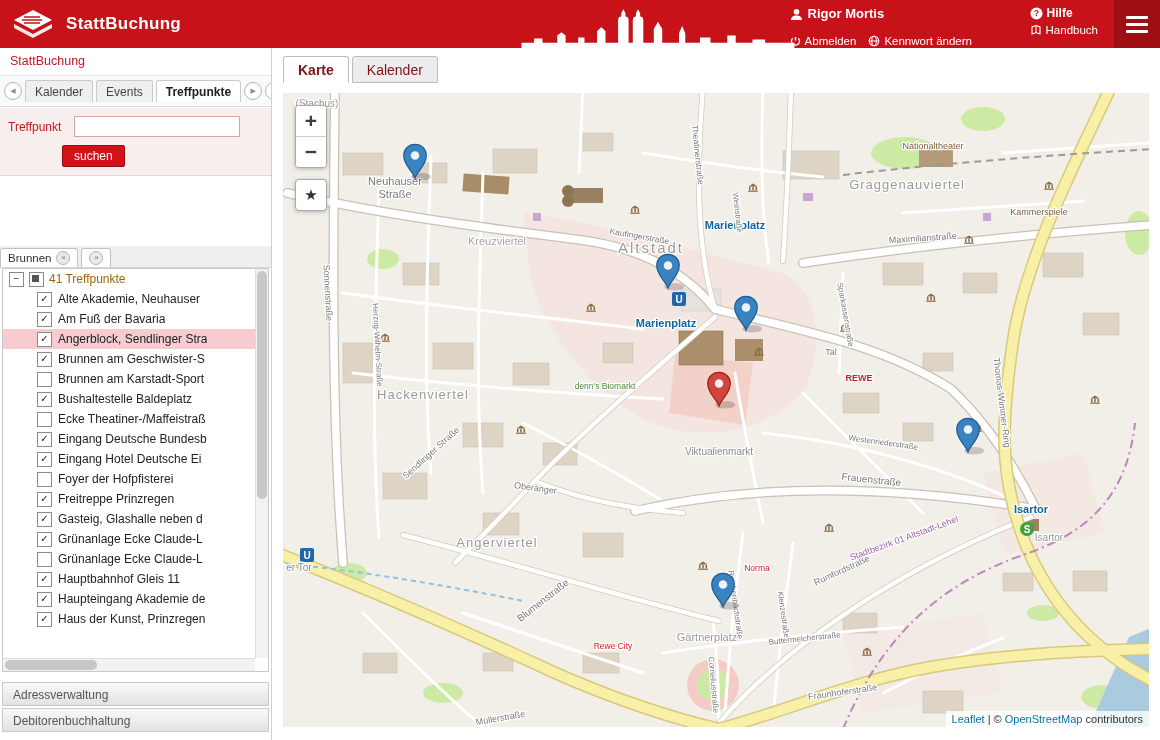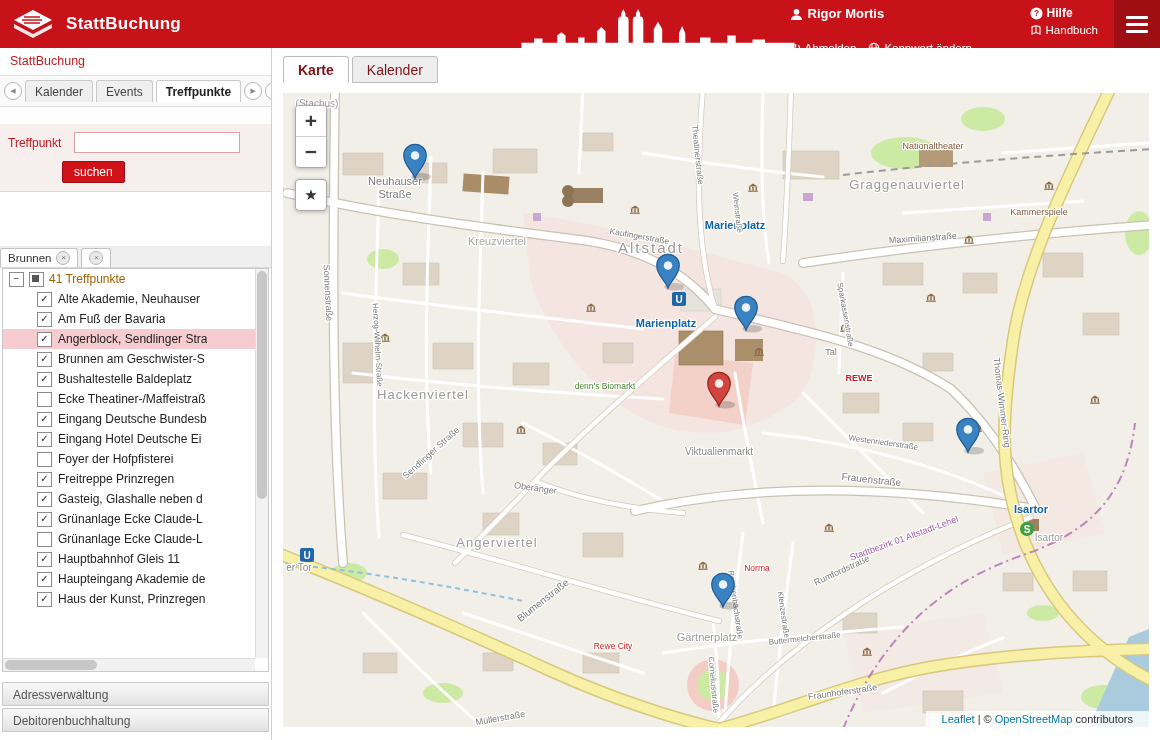--- a/index.html
+++ b/index.html
@@ -5,36 +5,36 @@
   html,body{margin:0;padding:0;}
   body{width:1160px;height:740px;position:relative;font-family:"Liberation Sans",sans-serif;background:#fff;overflow:hidden;font-size:12px;}
 
   
   .header{position:absolute;left:0;top:0;width:1160px;height:48px;background:#c8121a;z-index:20;}
   .logo{position:absolute;left:10px;top:6px;width:46px;height:36px;}
   .app-title{position:absolute;left:66px;top:14px;color:#fff;font-size:17px;font-weight:bold;letter-spacing:.3px;}
   .skyline{position:absolute;left:498px;bottom:0;width:320px;height:42px;}
   .hdr-user{position:absolute;right:188px;top:6px;color:#fff;}
   .name-row{font-size:13px;font-weight:bold;display:flex;align-items:flex-end;gap:5px;}
-  .hdr-links{display:flex;gap:12px;margin-top:21px;font-size:11.5px;}
+  .hdr-links{display:flex;gap:12px;margin-top:14px;font-size:11.5px;}
   .hdr-link{display:flex;align-items:center;gap:4px;color:#fff;cursor:pointer;white-space:nowrap;}
   .hdr-help{position:absolute;right:62px;top:6px;color:#fff;}
   .hdr-help .hdr-link{margin-bottom:4px;font-size:12px;font-weight:bold;}
   .hdr-help .hdr-link.small{font-weight:normal;font-size:11.5px;}
   .burger{position:absolute;right:0;top:0;width:46px;height:48px;background:#9e0e13;display:flex;flex-direction:column;justify-content:center;align-items:center;gap:4px;cursor:pointer;}
   .burger span{display:block;width:22px;height:3px;background:#fff;border-radius:1px;}
 
   
   .sidebar{position:absolute;left:0;top:48px;width:271px;height:692px;background:#fff;border-right:1px solid #cfcfcf;}
   .sb-title{height:27px;line-height:27px;padding-left:10px;color:#c01a1f;font-size:12.5px;border-bottom:1px solid #e4e4e4;}
   .sb-tabs{height:30px;display:flex;align-items:center;gap:3px;padding:0 4px;background:#fafafa;border-bottom:1px solid #dcdcdc;overflow:hidden;}
   .arrow-btn{flex:0 0 auto;width:16px;height:16px;border:1px solid #b5b5b5;border-radius:50%;background:#fff;color:#8a8a8a;font-size:7px;display:flex;align-items:center;justify-content:center;cursor:pointer;}
   .sb-tab{flex:0 0 auto;padding:4px 9px 3px;font-size:12px;color:#444;background:#efefef;border:1px solid #c9c9c9;border-bottom:none;border-radius:3px 3px 0 0;cursor:pointer;white-space:nowrap;}
   .sb-tab.active{background:#fff;font-weight:bold;color:#222;}
-  .search-panel{position:absolute;left:0;top:60px;width:271px;height:68px;background:#f7eeee;border-bottom:1px solid #e2d6d6;padding-top:8px;box-sizing:border-box;margin-top:16px;}
+  .search-panel{position:absolute;left:0;top:60px;width:271px;height:68px;background:#f7eeee;border-bottom:1px solid #e2d6d6;padding-top:8px;box-sizing:border-box;}
   .search-row{display:flex;align-items:center;padding-left:8px;}
   .search-label{width:66px;color:#c01a1f;font-size:12px;}
   .search-input{width:158px;height:17px;border:1px solid #dba3a3;background:#fff;font-size:12px;padding:1px 3px;}
   .search-btn{margin:8px 0 0 62px;background:#cf1318;color:#fff;border:1px solid #9a0c10;font-size:12px;padding:3px 11px;cursor:pointer;border-radius:2px;font-family:"Liberation Sans",sans-serif;}
   .chips-row{position:absolute;left:0;top:198px;width:271px;height:22px;background:#efefef;border-bottom:1px solid #d8d8d8;display:flex;align-items:flex-end;gap:3px;box-sizing:border-box;}
   .chip{display:flex;align-items:center;gap:5px;background:#fff;border:1px solid #c2c2c2;border-bottom:none;border-radius:3px 3px 0 0;padding:2px 7px;font-size:11.5px;color:#333;cursor:pointer;}
   .chip-close{width:12px;height:12px;border-radius:50%;background:#e9e9e9;border:1px solid #b5b5b5;color:#777;font-size:8px;line-height:11px;text-align:center;cursor:pointer;}
   .tree-panel{position:absolute;left:2px;top:220px;width:267px;height:404px;border:1px solid #c9c9c9;background:#fff;box-sizing:border-box;overflow:hidden;}
   .tree-scroll{position:absolute;left:0;top:0;right:13px;bottom:13px;overflow:hidden;}
   .tree-root-row{display:flex;align-items:center;gap:5px;height:20px;padding-left:6px;}
@@ -57,21 +57,21 @@
   .main{position:absolute;left:272px;top:48px;right:0;bottom:0;background:#fff;}
   .main-tabs{position:absolute;left:11px;top:8px;display:flex;gap:3px;z-index:5;}
   .mtab{padding:5px 14px 4px;font-size:14px;color:#7c1418;background:#ededed;border:1px solid #bcbcbc;border-radius:3px 3px 0 0;cursor:pointer;}
   .mtab.active{background:#fff;font-weight:bold;border-bottom-color:#fff;}
   .map-wrap{position:absolute;left:11px;top:45px;width:866px;height:634px;background:#f2efe9;overflow:hidden;}
   #map-svg{position:absolute;left:0;top:0;width:866px;height:634px;}
   .leaflet-zoom{position:absolute;left:12px;top:12px;width:30px;border:1px solid #a9a9a9;border-radius:4px;overflow:hidden;background:#fff;box-shadow:0 1px 4px rgba(0,0,0,.25);z-index:6;}
   .zoom-btn{width:30px;height:30px;line-height:29px;text-align:center;font-size:21px;font-weight:bold;color:#3c3c3c;cursor:pointer;background:#fff;}
   .zoom-btn.zin{border-bottom:1px solid #ccc;}
   .star-btn{position:absolute;left:12px;top:86px;width:30px;height:30px;line-height:29px;text-align:center;border:1px solid #a9a9a9;border-radius:4px;background:#fff;font-size:15px;color:#333;cursor:pointer;box-shadow:0 1px 4px rgba(0,0,0,.25);z-index:6;}
-  .attribution{position:absolute;right:0;bottom:0;background:rgba(255,255,255,.8);padding:2px 16px;font-size:11px;color:#333;z-index:6;}
+  .attribution{position:absolute;right:0;bottom:0;background:rgba(255,255,255,.8);padding:2px 6px;font-size:11px;color:#333;z-index:6;}
   .attribution a{color:#0078a8;text-decoration:none;cursor:pointer;}
 
   
   .c-yellow{stroke:#d9c87c;stroke-width:13;fill:none;stroke-linecap:round;}
   .f-yellow{stroke:#f7f0a6;stroke-width:10;fill:none;stroke-linecap:round;}
   .c-white{stroke:#c9c2b2;stroke-width:10;fill:none;stroke-linecap:round;}
   .f-white{stroke:#ffffff;stroke-width:7.5;fill:none;stroke-linecap:round;}
   .c-wsm{stroke:#d2cbbc;stroke-width:6;fill:none;stroke-linecap:round;}
   .f-wsm{stroke:#ffffff;stroke-width:4.5;fill:none;stroke-linecap:round;}
   .minor{stroke:#ffffff;stroke-width:3;fill:none;stroke-linecap:round;}
@@ -187,20 +187,24 @@
             <span class="cb">✓</span>
             <span class="tree-label">Am Fuß der Bavaria</span>
           </div>
           <div class="tree-row selected">
             <span class="cb">✓</span>
             <span class="tree-label">Angerblock, Sendlinger Stra</span>
           </div>
           <div class="tree-row">
             <span class="cb">✓</span>
             <span class="tree-label">Brunnen am Geschwister-S</span>
+          </div>
+          <div class="tree-row">
+            <span class="cb"></span>
+            <span class="tree-label">Brunnen am Karstadt-Sport</span>
           </div>
           <div class="tree-row">
             <span class="cb">✓</span>
             <span class="tree-label">Bushaltestelle Baldeplatz</span>
           </div>
           <div class="tree-row">
             <span class="cb"></span>
             <span class="tree-label">Ecke Theatiner-/Maffeistraß</span>
           </div>
           <div class="tree-row">

